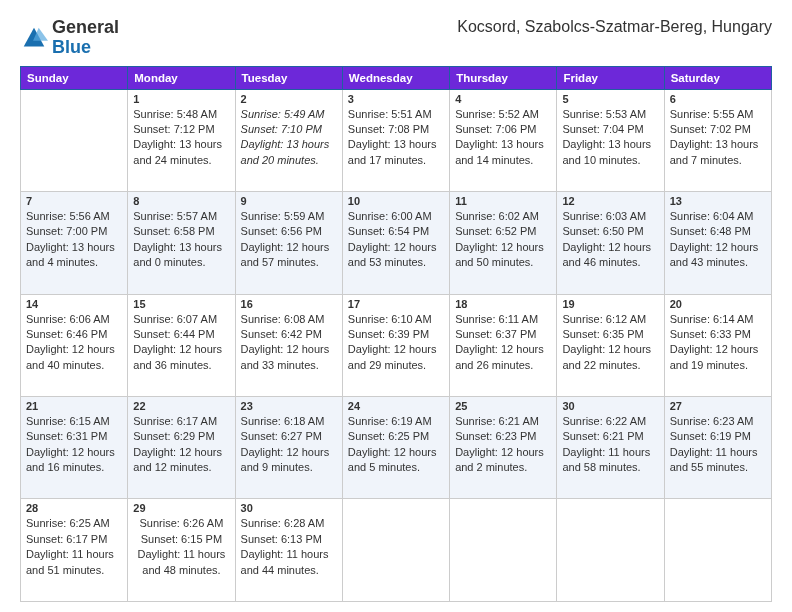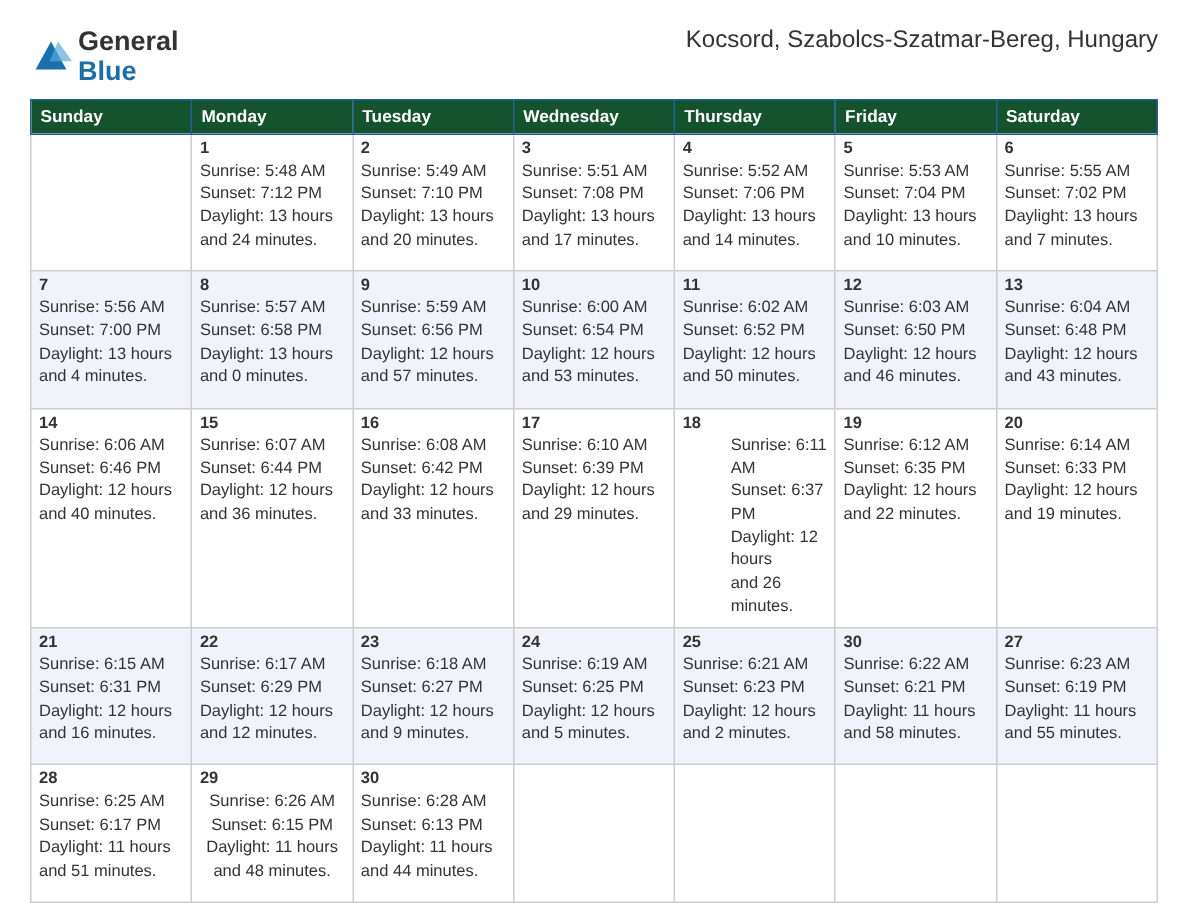--- a/index.html
+++ b/index.html
@@ -92,21 +92,21 @@
     .empty-cell {
       background: #f9f9f9;
     }
     tr:nth-child(odd) td {
       background: #fff;
     }
     tr:nth-child(even) td {
       background: #f0f4fa;
     }
     .calendar thead tr th {
-      background: #14532d;
+      background: #6d28d9;
     }
   </style>
 </head>
 <body>
 
 <div class="page">
   <div class="header">
     <div class="logo">
       <svg class="logo-icon" viewBox="0 0 30 30">
         <polygon points="15,4 26,24 4,24" fill="#1a6faf"></polygon>
@@ -141,21 +141,21 @@
           <td class="empty-cell"></td>
           <td>
             <span class="day-num">1</span>
             <div class="day-info" style="white-space: pre-line;">Sunrise: 5:48 AM
 Sunset: 7:12 PM
 Daylight: 13 hours
 and 24 minutes.</div>
           </td>
           <td>
             <span class="day-num">2</span>
-            <div class="day-info" style="white-space: pre-line;">Sunrise: 5:49 AM
+            <div class="day-info" style="white-space: pre-line; font-style: italic;">Sunrise: 5:49 AM
 Sunset: 7:10 PM
 Daylight: 13 hours
 and 20 minutes.</div>
           </td>
           <td>
             <span class="day-num">3</span>
             <div class="day-info" style="white-space: pre-line;">Sunrise: 5:51 AM
 Sunset: 7:08 PM
 Daylight: 13 hours
 and 17 minutes.</div>
@@ -257,21 +257,21 @@
           </td>
           <td>
             <span class="day-num">17</span>
             <div class="day-info" style="white-space: pre-line;">Sunrise: 6:10 AM
 Sunset: 6:39 PM
 Daylight: 12 hours
 and 29 minutes.</div>
           </td>
           <td>
             <span class="day-num">18</span>
-            <div class="day-info" style="white-space: pre-line; margin-left: 32px;">Sunrise: 6:11 AM
+            <div class="day-info" style="white-space: pre-line;">Sunrise: 6:11 AM
 Sunset: 6:37 PM
 Daylight: 12 hours
 and 26 minutes.</div>
           </td>
           <td>
             <span class="day-num">19</span>
             <div class="day-info" style="white-space: pre-line;">Sunrise: 6:12 AM
 Sunset: 6:35 PM
 Daylight: 12 hours
 and 22 minutes.</div>

